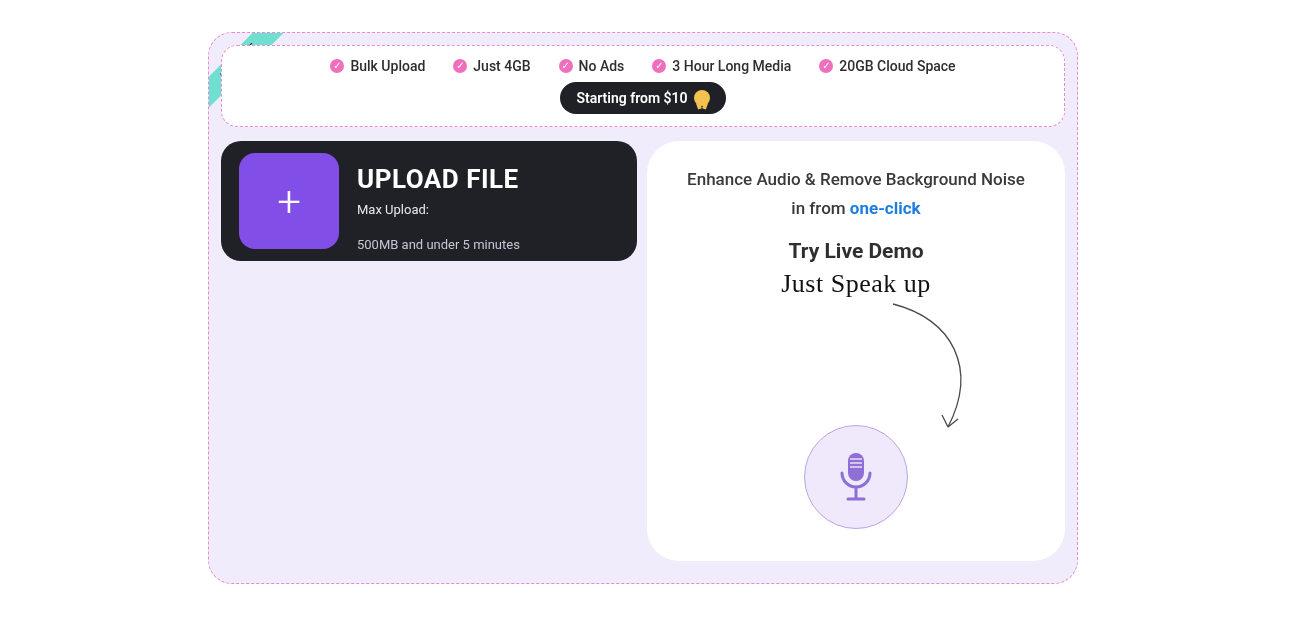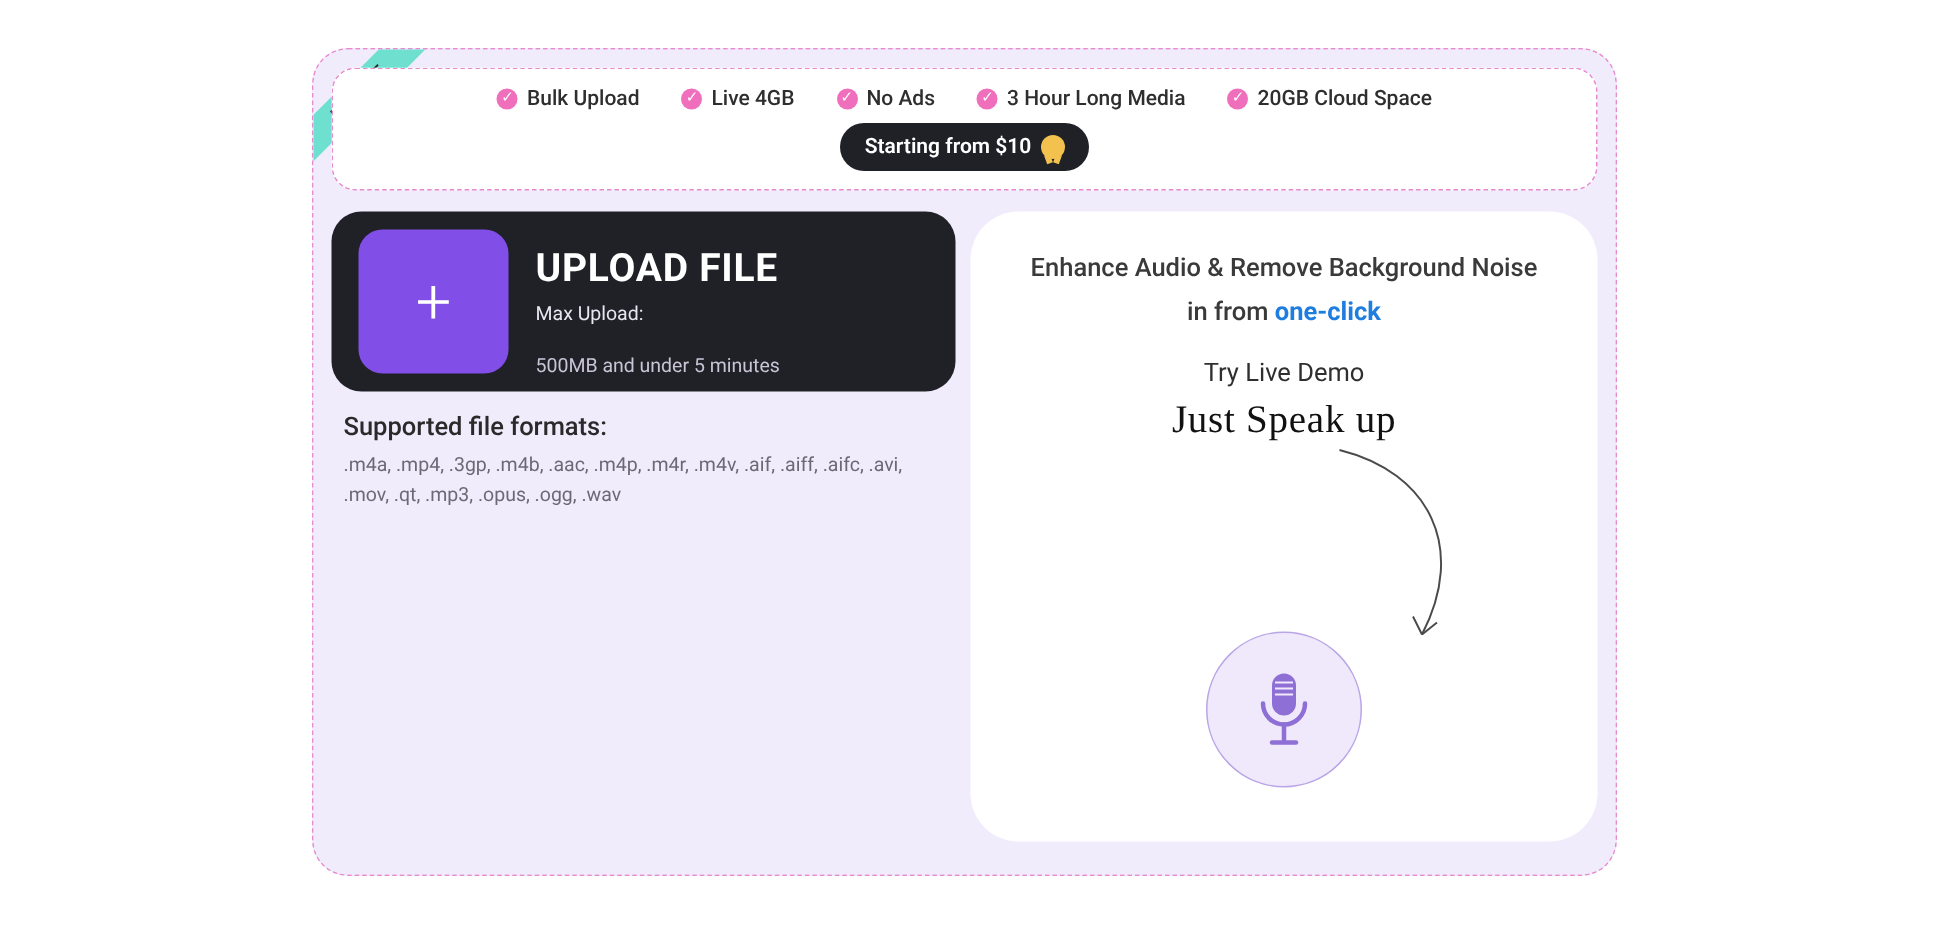--- a/index.html
+++ b/index.html
@@ -147,24 +147,24 @@
     text-align: center;
   }
   .r-line {
     font-size: 17px;
     color: #3a3a3a;
     line-height: 1.7;
     font-weight: 500;
   }
   .r-link { color: #1f7de0; font-weight: bold; }
   .r-try {
-    font-size: 17px;
+    font-size: 21px;
     color: #2f2f2f;
     margin-top: 16px;
-    font-weight: 400;
+    font-weight: 700;
   }
   .r-speak {
     font-size: 26px;
     color: #111;
     font-family: Liberation Serif, serif;
     margin-top: 6px;
     letter-spacing: .5px;
   }
 
   .demo-stage { position: relative; height: 230px; }
@@ -195,21 +195,21 @@
   <div class="ribbon">50% OFF</div>
 
   <div class="promo">
     <div class="feat-row">
       <div class="feat">
         <span class="chk">✓</span>
         <span>Bulk Upload</span>
       </div>
       <div class="feat">
         <span class="chk">✓</span>
-        <span>Live 4GB</span>
+        <span>Just 4GB</span>
       </div>
       <div class="feat">
         <span class="chk">✓</span>
         <span>No Ads</span>
       </div>
       <div class="feat">
         <span class="chk">✓</span>
         <span>3 Hour Long Media</span>
       </div>
       <div class="feat">
@@ -225,24 +225,20 @@
 
   <div class="left-card">
     <div class="plus-box">+</div>
     <div class="up-txt">
       <div class="up-title">UPLOAD FILE</div>
       <div class="up-sub1">Max Upload:</div>
       <div class="up-sub2">500MB and under 5 minutes</div>
     </div>
   </div>
 
-  <div class="fmt">
-    <div class="fmt-h">Supported file formats:</div>
-    <div class="fmt-l">.m4a, .mp4, .3gp, .m4b, .aac, .m4p, .m4r, .m4v, .aif, .aiff, .aifc, .avi, .mov, .qt, .mp3, .opus, .ogg, .wav</div>
-  </div>
 
   <div class="right-card">
     <div class="r-line">Enhance Audio &amp; Remove Background Noise</div>
     <div class="r-line">
       <span>in from </span><span class="r-link">one-click</span>
     </div>
     <div class="r-try">Try Live Demo</div>
     <div class="r-speak">Just Speak up</div>
 
     <div class="demo-stage">

